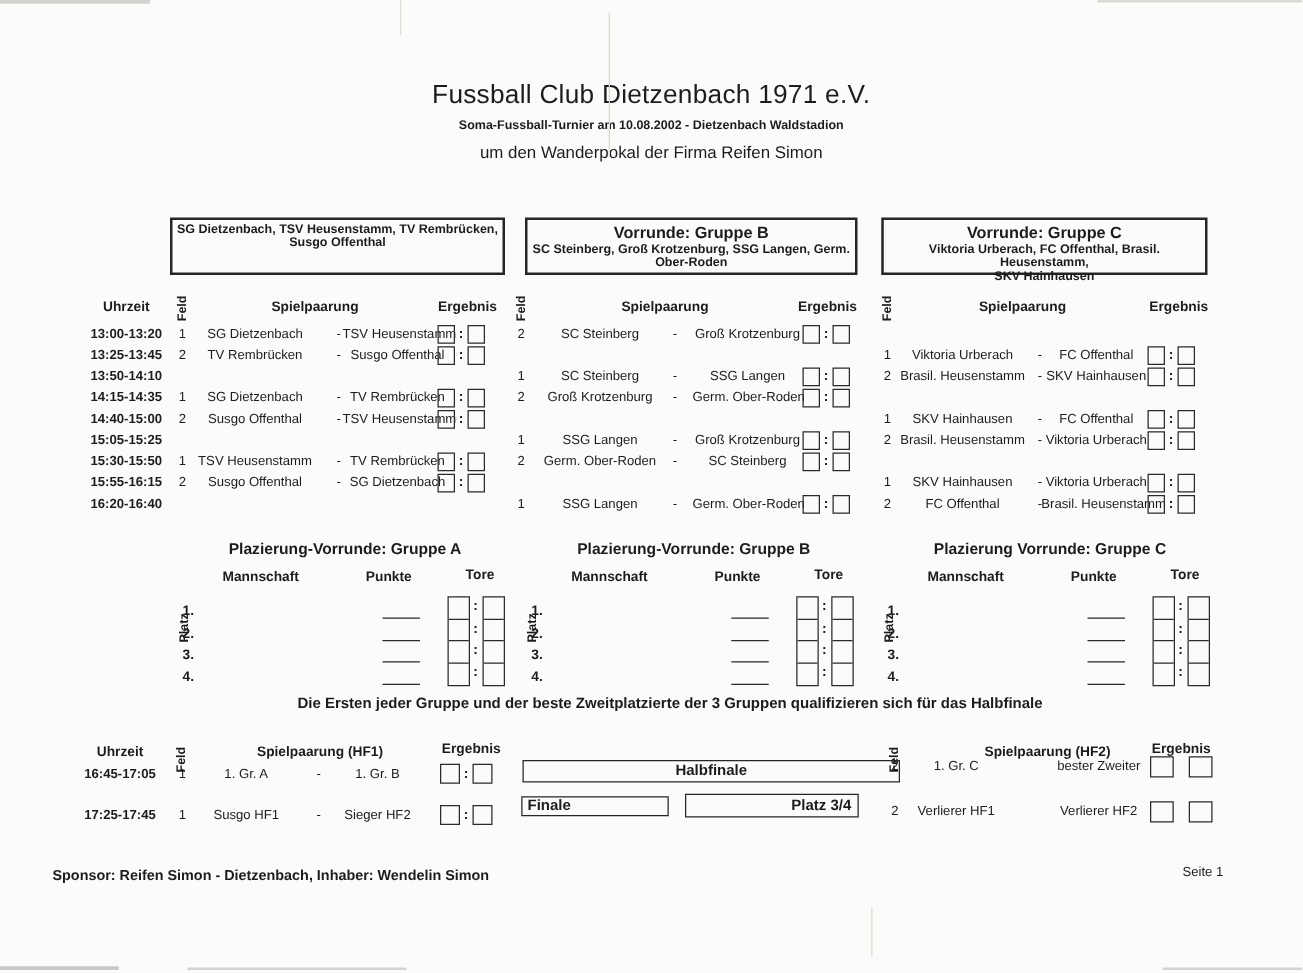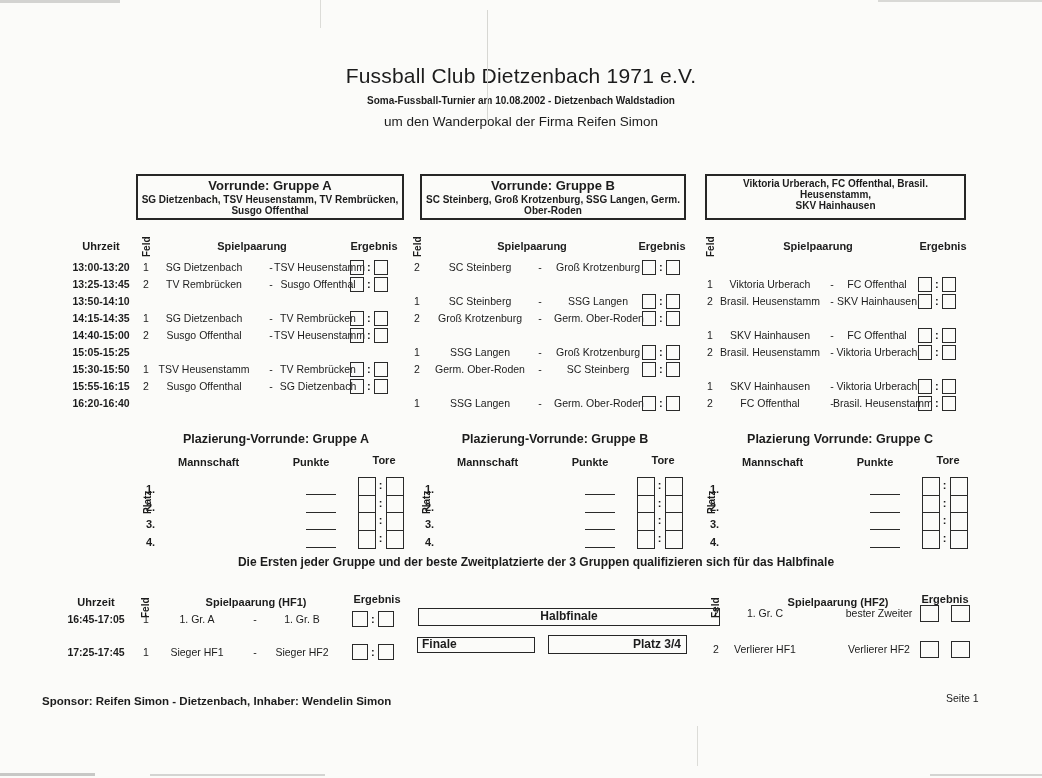--- a/index.html
+++ b/index.html
@@ -99,30 +99,30 @@
 </head>
 <body>
 
 <div class="title-block">
   <div class="doc-title">Fussball Club Dietzenbach 1971 e.V.</div>
   <div class="doc-sub1">Soma-Fussball-Turnier am 10.08.2002 - Dietzenbach Waldstadion</div>
   <div class="doc-sub2">um den Wanderpokal der Firma Reifen Simon</div>
 </div>
 
 <div class="gbox" style="left:136px;width:264px">
-  <div class="gt">Vorrunde: Gruppe A</div>
   <div class="gl">SG Dietzenbach, TSV Heusenstamm, TV Rembrücken,</div>
   <div class="gl">Susgo Offenthal</div>
 </div>
 <div class="gbox" style="left:420px;width:262px">
   <div class="gt">Vorrunde: Gruppe B</div>
   <div class="gl">SC Steinberg, Groß Krotzenburg, SSG Langen, Germ.</div>
   <div class="gl">Ober-Roden</div>
 </div>
 <div class="gbox" style="left:705px;width:257px">
+  <div class="gt">Vorrunde: Gruppe C</div>
   <div class="gl">Viktoria Urberach, FC Offenthal, Brasil. Heusenstamm,</div>
   <div class="gl">SKV Hainhausen</div>
 </div>
 
 <span class="hd" style="left:61px;width:80px;top:240px">Uhrzeit</span>
 <span class="rot" style="left:141px;top:257px">Feld</span>
 <span class="hd" style="left:172px;width:160px;top:240px">Spielpaarung</span>
 <span class="hd" style="left:334px;width:80px;top:240px">Ergebnis</span>
 <span class="rot" style="left:412px;top:257px">Feld</span>
 <span class="hd" style="left:452px;width:160px;top:240px">Spielpaarung</span>
@@ -463,21 +463,21 @@
     </span>
 </div>
 
 <div class="stage-box hb-box">Halbfinale</div>
 <div class="stage-box fin-box">Finale</div>
 <div class="stage-box p34-box">Platz 3/4</div>
 
 <div class="frow" style="top:643px">
   <span class="fl-t">17:25-17:45</span>
   <span class="fl-f">1</span>
-  <span class="fl-h">Sieger HF1</span>
+  <span class="fl-h">Susgo HF1</span>
   <span class="fl-d">-</span>
   <span class="fl-a">Sieger HF2</span>
   <span class="fl-r">
       <span class="sbox2"></span>
       <span class="scolon">:</span>
       <span class="sbox2"></span>
     </span>
 </div>
 <div class="frow" style="top:640px">
   <span class="fr-f">2</span>

